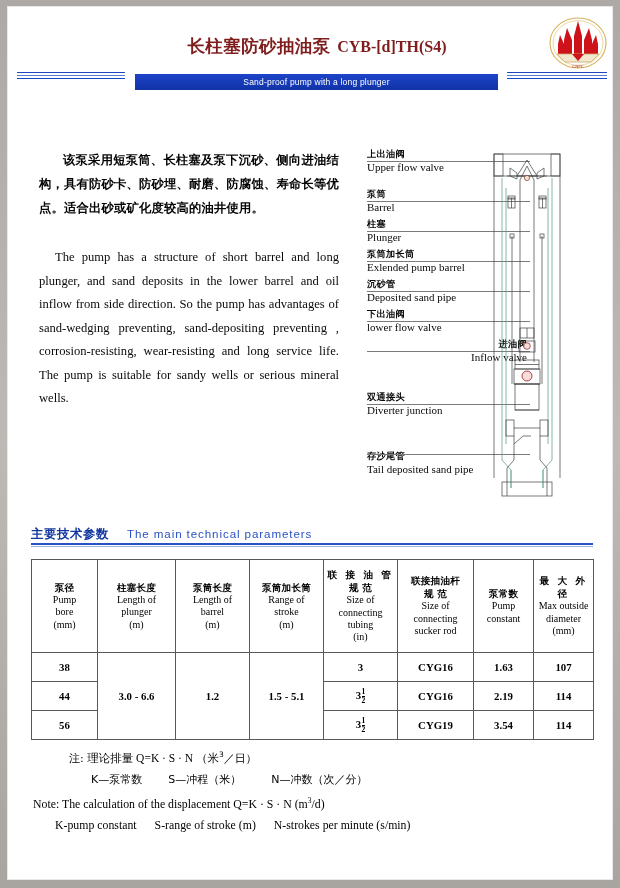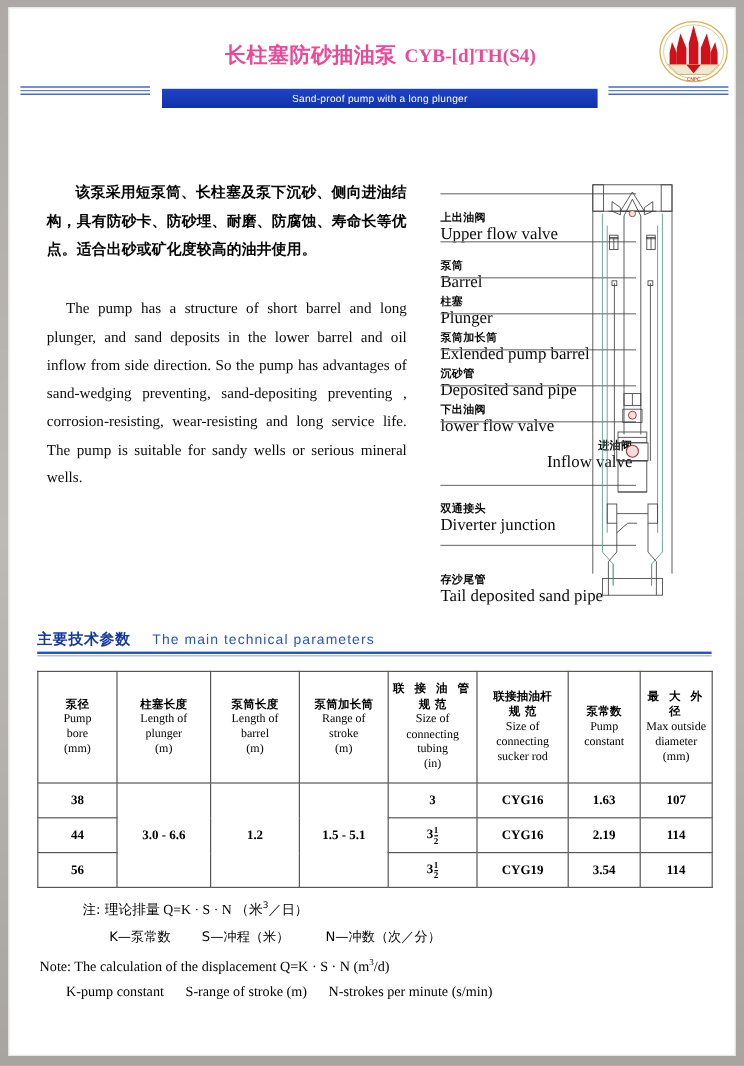--- a/index.html
+++ b/index.html
@@ -41,21 +41,21 @@
   .title-main {
     position: absolute;
     left: 120px;
     top: 28px;
     width: 380px;
     text-align: center;
     font-family: "DejaVu Serif", "Liberation Serif", serif;
     font-weight: bold;
     font-size: 17.5px;
     letter-spacing: 0.4px;
-    color: #ec4899;
+    color: #7f1d1d;
     white-space: nowrap;
   }
   .title-main .code {
     font-family: "Liberation Serif", serif;
     font-size: 16px;
     letter-spacing: 0;
   }
   .subtitle-bar {
     position: absolute;
     left: 128px;
@@ -151,25 +151,24 @@
     width: 160px;
   }
   .callout .cn {
     font-family: "DejaVu Sans", sans-serif;
     font-size: 9.2px;
     font-weight: bold;
     color: #0a0a0a;
     letter-spacing: 0.3px;
     line-height: 12px;
     white-space: nowrap;
-    margin-top: 28px;
   }
   .callout .en {
     font-family: "Liberation Serif", serif;
-    font-size: 14px;
+    font-size: 11px;
     color: #0a0a0a;
     line-height: 13px;
     white-space: nowrap;
     padding-top: 1px;
   }
   .leader {
     position: absolute;
     height: 0;
     border-top: 0.8px solid #7b7b7b;
   }

